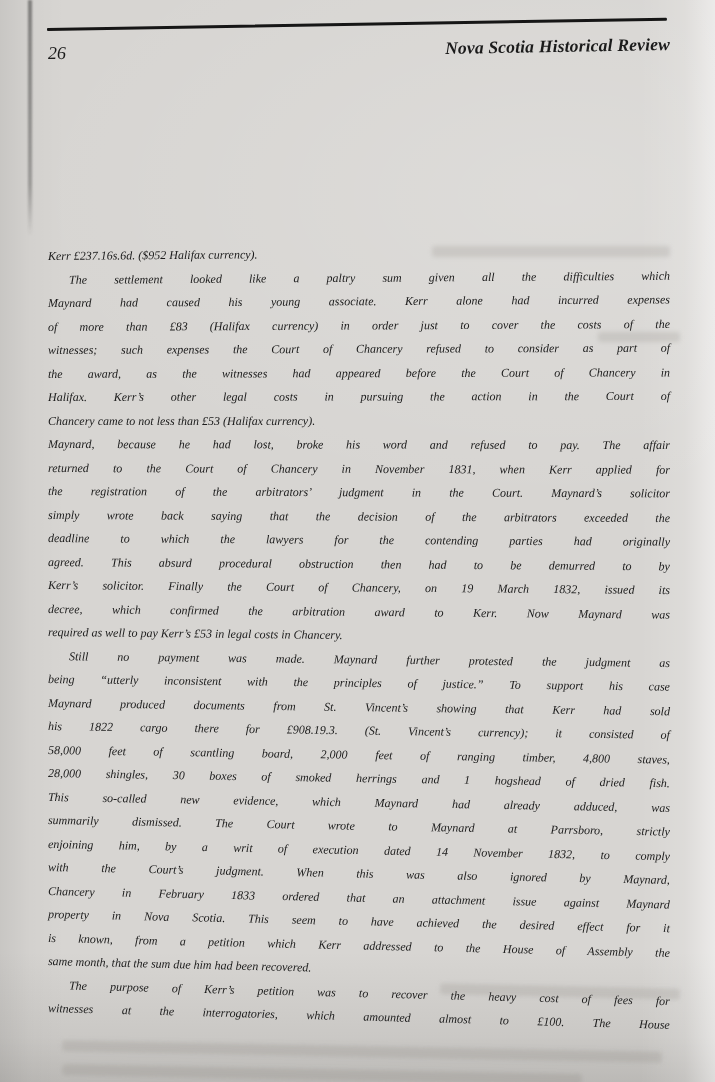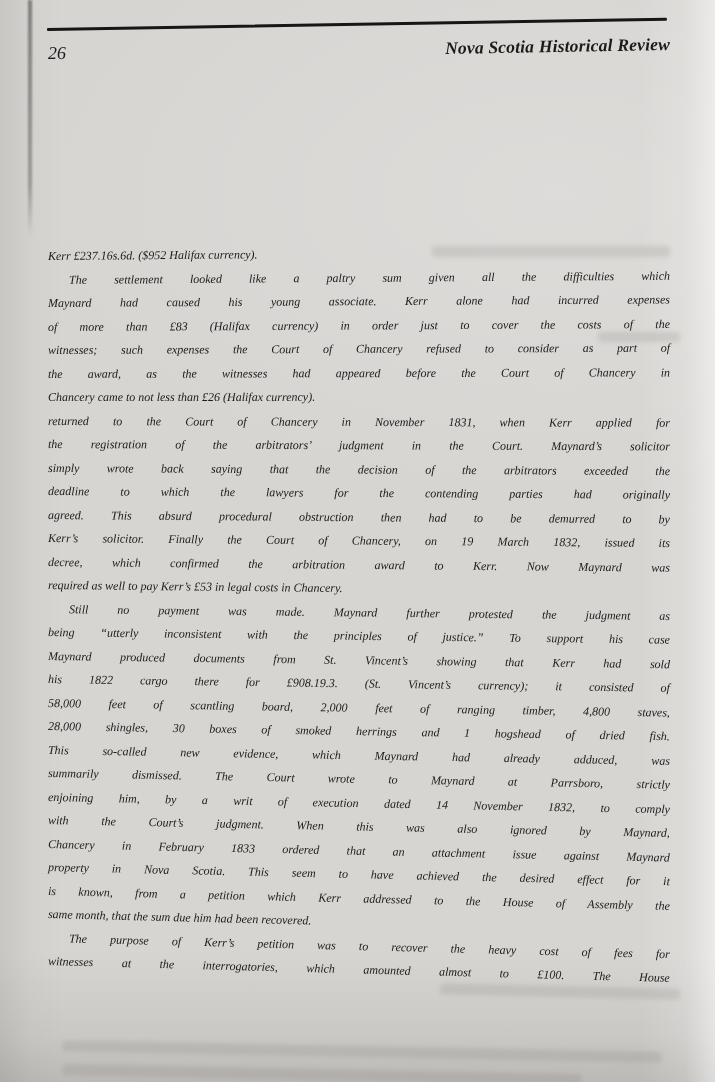--- a/index.html
+++ b/index.html
@@ -68,21 +68,23 @@
 
   <div class="journal-title">Nova Scotia Historical Review</div>
 
   <div class="body-text">
       <div class="line last" style="transform: rotate(-0.45deg);">Kerr £237.16s.6d. ($952 Halifax currency).</div>
       <div class="line indent" style="transform: rotate(-0.39deg);">The settlement looked like a paltry sum given all the difficulties which</div>
       <div class="line" style="transform: rotate(-0.33deg);">Maynard had caused his young associate. Kerr alone had incurred expenses</div>
       <div class="line" style="transform: rotate(-0.27deg);">of more than £83 (Halifax currency) in order just to cover the costs of the</div>
       <div class="line" style="transform: rotate(-0.21deg);">witnesses; such expenses the Court of Chancery refused to consider as part of</div>
       <div class="line" style="transform: rotate(-0.15deg);">the award, as the witnesses had appeared before the Court of Chancery in</div>
-      <div class="line last" style="transform: rotate(-0.03deg);">Chancery came to not less than £26 (Halifax currency).</div>
+      <div class="line" style="transform: rotate(-0.09deg);">Halifax. Kerr’s other legal costs in pursuing the action in the Court of</div>
+      <div class="line last" style="transform: rotate(-0.03deg);">Chancery came to not less than £53 (Halifax currency).</div>
+      <div class="line" style="transform: rotate(0.1deg);">Maynard, because he had lost, broke his word and refused to pay. The affair</div>
       <div class="line" style="transform: rotate(0.16deg);">returned to the Court of Chancery in November 1831, when Kerr applied for</div>
       <div class="line" style="transform: rotate(0.22deg);">the registration of the arbitrators’ judgment in the Court. Maynard’s solicitor</div>
       <div class="line" style="transform: rotate(0.28deg);">simply wrote back saying that the decision of the arbitrators exceeded the</div>
       <div class="line" style="transform: rotate(0.34deg);">deadline to which the lawyers for the contending parties had originally</div>
       <div class="line" style="transform: rotate(0.4deg);">agreed. This absurd procedural obstruction then had to be demurred to by</div>
       <div class="line" style="transform: rotate(0.46deg);">Kerr’s solicitor. Finally the Court of Chancery, on 19 March 1832, issued its</div>
       <div class="line" style="transform: rotate(0.52deg);">decree, which confirmed the arbitration award to Kerr. Now Maynard was</div>
       <div class="line last" style="transform: rotate(0.58deg);">required as well to pay Kerr’s £53 in legal costs in Chancery.</div>
       <div class="line indent" style="transform: rotate(0.64deg);">Still no payment was made. Maynard further protested the judgment as</div>
       <div class="line" style="transform: rotate(0.7deg);">being “utterly inconsistent with the principles of justice.” To support his case</div>

